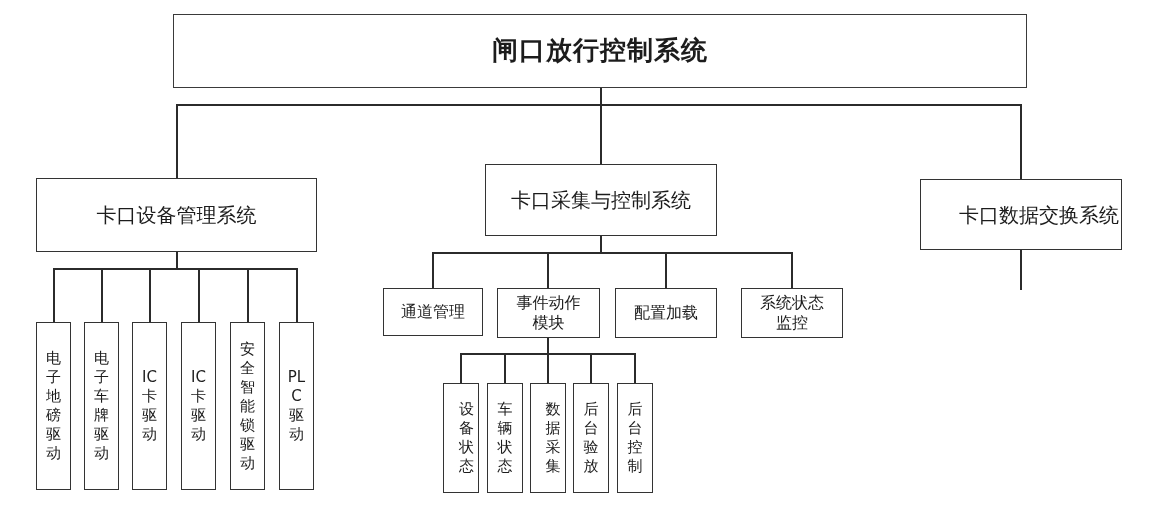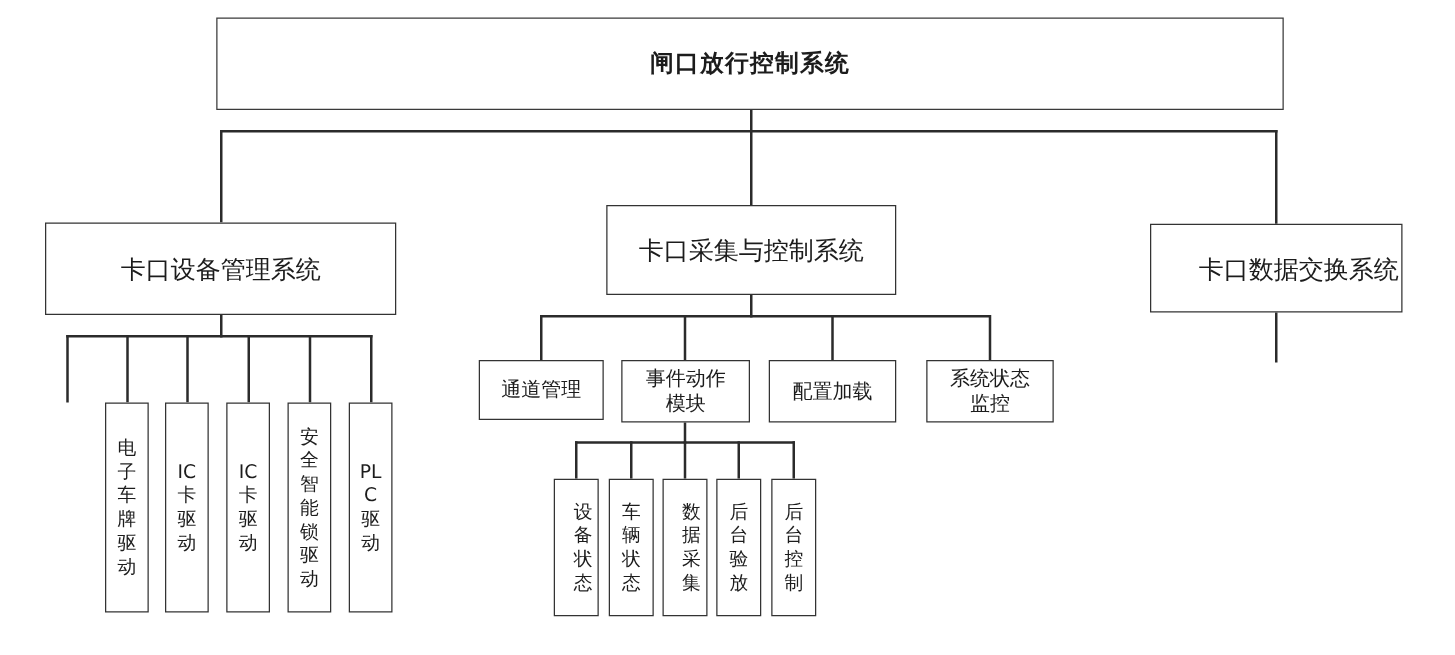--- a/index.html
+++ b/index.html
@@ -22,21 +22,21 @@
     background: #ffffff;
     color: #1c1c1c;
     display: flex;
     align-items: center;
     justify-content: center;
     text-align: center;
     white-space: pre-line;
     line-height: 1.3;
   }
   .root-box {
-    font-size: 19px;
+    font-size: 26px;
     font-weight: bold;
     letter-spacing: 1px;
     border-color: #3a3a3a;
   }
   .l2-box {
     font-size: 20px;
     font-weight: 400;
   }
   .l3-box {
     font-size: 16px;
@@ -101,20 +101,21 @@
 
   <div class="box l3-box" style="left:497px; top:288px; width:103px; height:50px;">事件动作
 模块</div>
 
   <div class="box l3-box" style="left:615px; top:288px; width:102px; height:50px;">配置加载</div>
 
   <div class="box l3-box" style="left:741px; top:288px; width:102px; height:50px;">系统状态
 监控</div>
 
 
+  <div class="box vert-box" style="left:36px; top:322px; width:35px; height:168px;">电子地磅驱动</div>
 
   <div class="box vert-box" style="left:84px; top:322px; width:35px; height:168px;">电子车牌驱动</div>
 
   <div class="box vert-box" style="left:132px; top:322px; width:35px; height:168px;">IC卡驱动</div>
 
   <div class="box vert-box" style="left:181px; top:322px; width:35px; height:168px;">IC卡驱动</div>
 
   <div class="box vert-box" style="left:230px; top:322px; width:35px; height:168px;">安全智能锁驱动</div>
 
   <div class="box vert-box" style="left:279px; top:322px; width:35px; height:168px;">PLC驱动</div>

